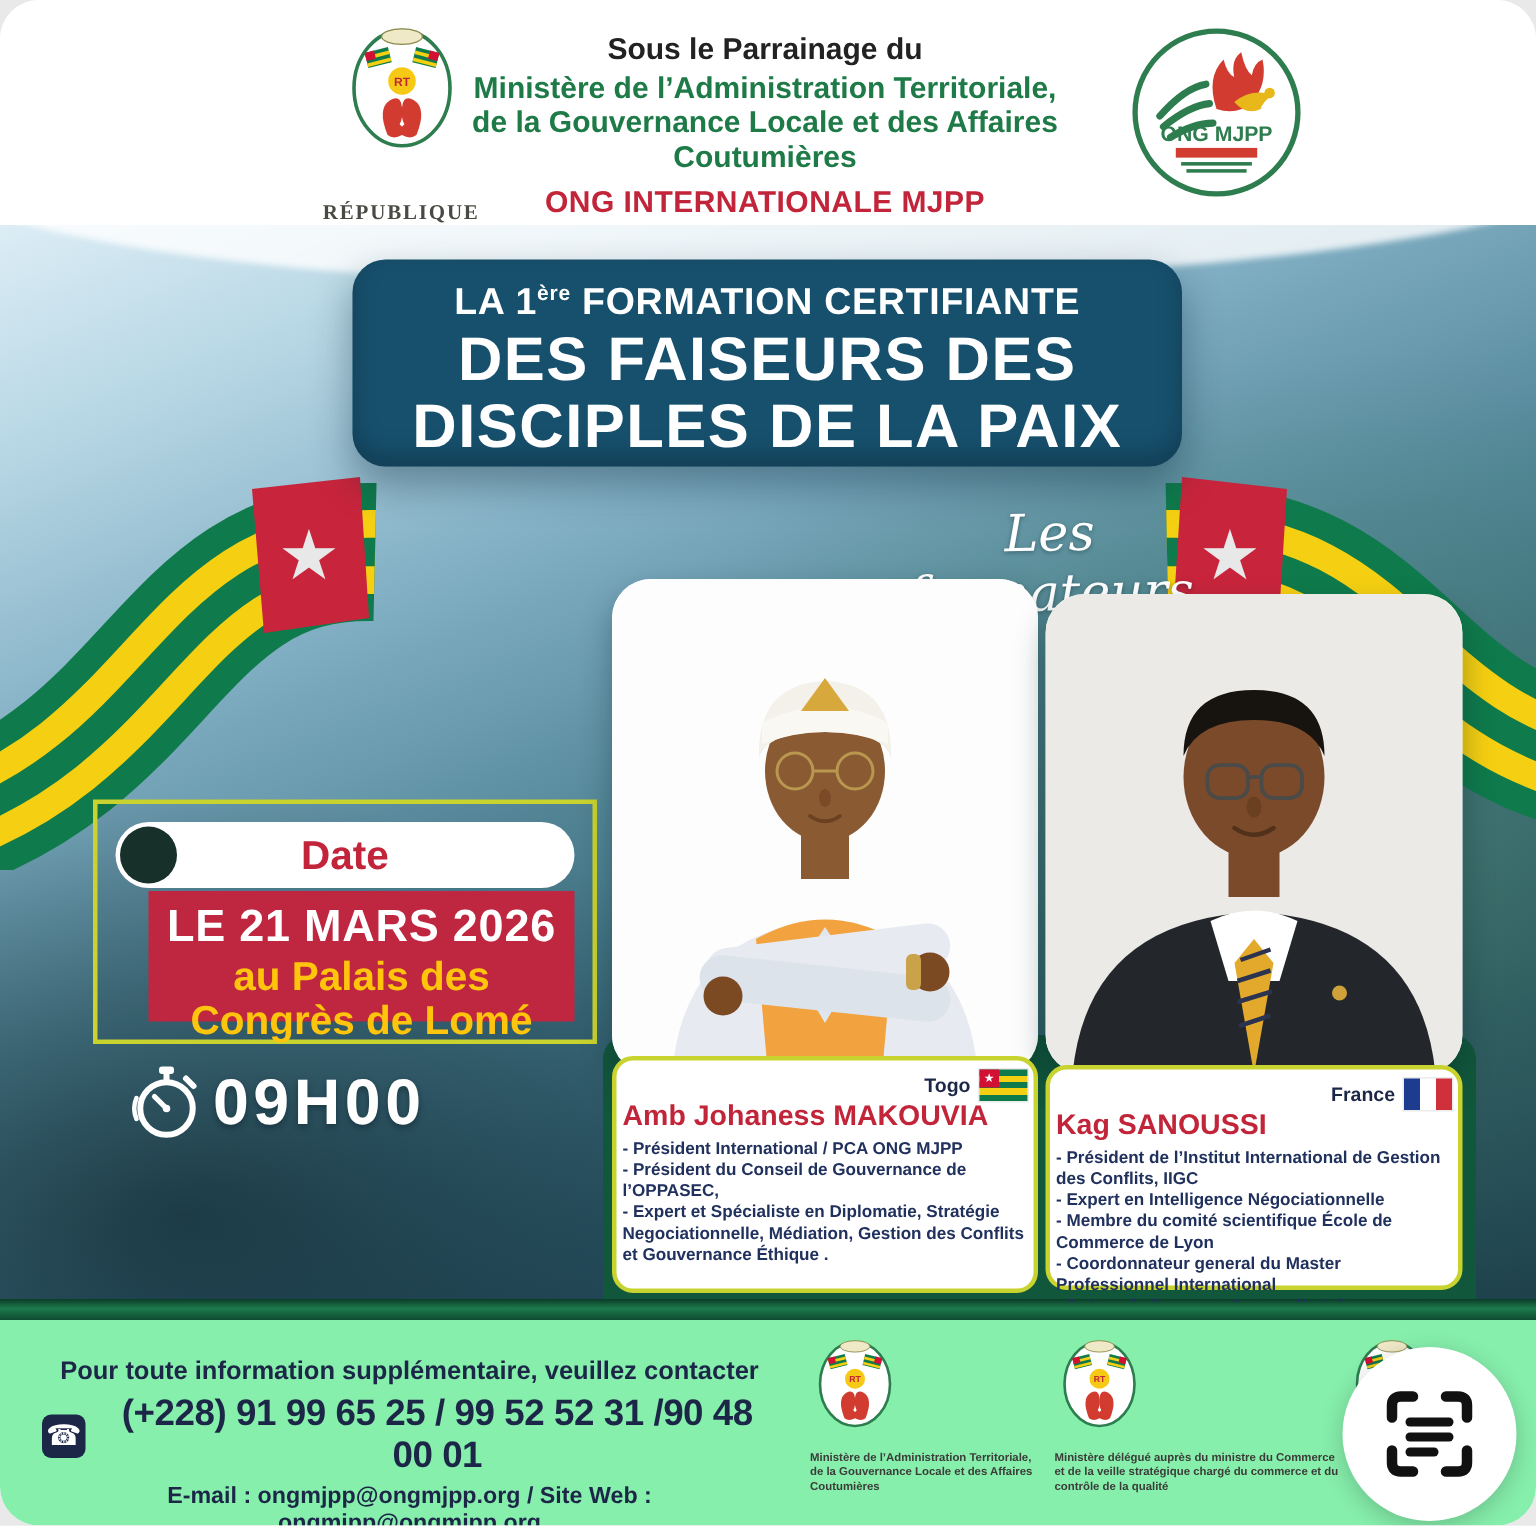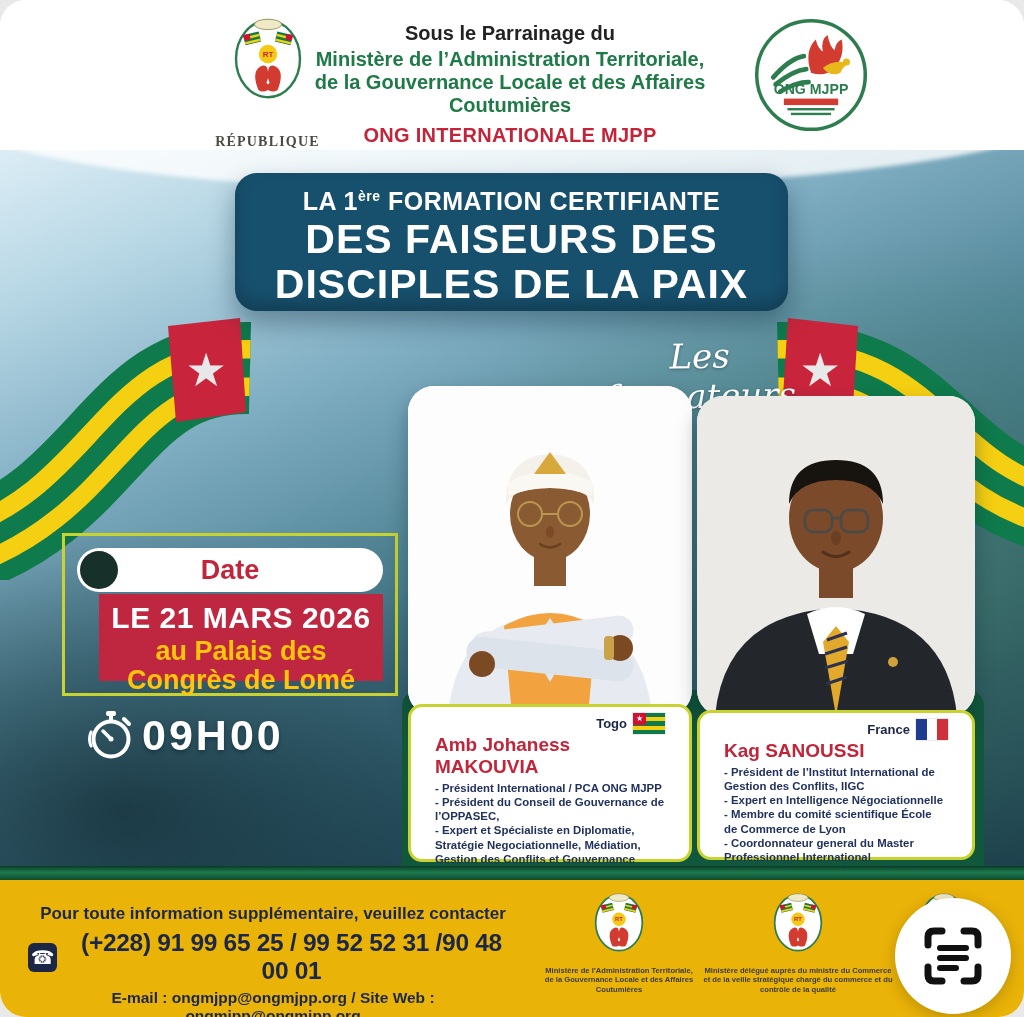--- a/index.html
+++ b/index.html
@@ -56,45 +56,45 @@
   .time-row{position:absolute;left:88px;top:560px;display:flex;align-items:center;gap:8px;color:#fff;}
   .time-text{font-size:43px;font-weight:bold;letter-spacing:3px;text-shadow:0 2px 4px rgba(0,20,30,.4);}
   
   .cards-panel{position:absolute;left:402px;top:540px;width:582px;height:178px;background:#11573b;
     border-radius:16px 16px 0 0;}
   .photo-card{position:absolute;background:#fff;border-radius:26px;overflow:hidden;
     box-shadow:0 10px 20px rgba(8,38,46,.35);}
   .photo-left{left:408px;top:236px;width:284px;height:330px;}
   .photo-right{left:697px;top:246px;width:278px;height:320px;}
   .info-card{position:absolute;background:#fff;border:3px solid #c9d32f;border-radius:14px;
-    box-sizing:border-box;padding:6px 24px 8px;z-index:5;}
+    box-sizing:border-box;padding:6px 4px 8px;z-index:5;}
   .info-left{left:408px;top:554px;width:284px;height:158px;}
   .info-right{left:697px;top:560px;width:278px;height:150px;}
   .country-row{display:flex;justify-content:flex-end;align-items:center;gap:6px;height:20px;}
   .country-label{font-size:13px;font-weight:bold;color:#1c2747;}
   .flag{width:32px;height:21px;position:relative;flex:0 0 auto;box-shadow:0 0 0 1px rgba(0,0,0,.08);}
   .flag-togo{background:repeating-linear-gradient(#0f7a4b 0 4.2px,#f5cf11 4.2px 8.4px);}
   .flag-togo .canton{position:absolute;left:0;top:0;width:13px;height:12.6px;background:#d21034;
     color:#fff;font-size:8px;line-height:12px;text-align:center;}
   .flag-france{background:linear-gradient(90deg,#1d3c8f 0 33%,#fff 33% 67%,#d0303c 67% 100%);}
   .speaker-name{font-size:19px;font-weight:bold;color:#c2253a;margin:1px 0 3px;}
   .bullets div{font-size:11.4px;font-weight:bold;color:#21315e;line-height:1.24;}
   
   .band{position:absolute;left:0;top:866px;width:1024px;height:14px;
     background:linear-gradient(#0b3b27,#1d7a4d 45%,#0e4a30);}
-  .footer{position:absolute;left:0;top:880px;width:1024px;height:137px;background:#eab308;}
+  .footer{position:absolute;left:0;top:880px;width:1024px;height:137px;background:#86efac;}
   .contact{position:absolute;left:28px;top:24px;width:490px;text-align:center;color:#1c2747;}
   .contact-info{font-size:17px;font-weight:bold;}
   .phone-row{display:flex;justify-content:center;align-items:center;gap:8px;margin-top:5px;}
   .phone-icon{width:29px;height:29px;background:#1c2747;border-radius:6px;color:#fff;
     font-family:"DejaVu Sans",sans-serif;font-size:19px;line-height:29px;text-align:center;flex:0 0 auto;}
   .phone-text{font-size:24.5px;font-weight:bold;letter-spacing:-.3px;}
   .email-line{font-size:15.5px;font-weight:bold;margin-top:4px;}
   .ministries{position:absolute;left:540px;top:10px;width:450px;display:flex;justify-content:space-between;}
-  .ministry{text-align:center;}
+  .ministry{}
   .ministry .coat{width:60px;height:70px;}
   .ministry-caption{font-size:7.6px;font-weight:bold;color:#3c3c38;line-height:1.25;margin-top:2px;}
   .m1{width:158px;} .m2{width:190px;} .m3{width:92px;}
   .scan-btn{position:absolute;left:895px;top:18px;width:116px;height:116px;border-radius:50%;
     background:#fff;box-shadow:0 4px 16px rgba(0,0,0,.2);display:flex;align-items:center;
     justify-content:center;z-index:9;}
   .hidden-defs{position:absolute;width:0;height:0;overflow:hidden;}
 </style>
 </head>
 <body>

